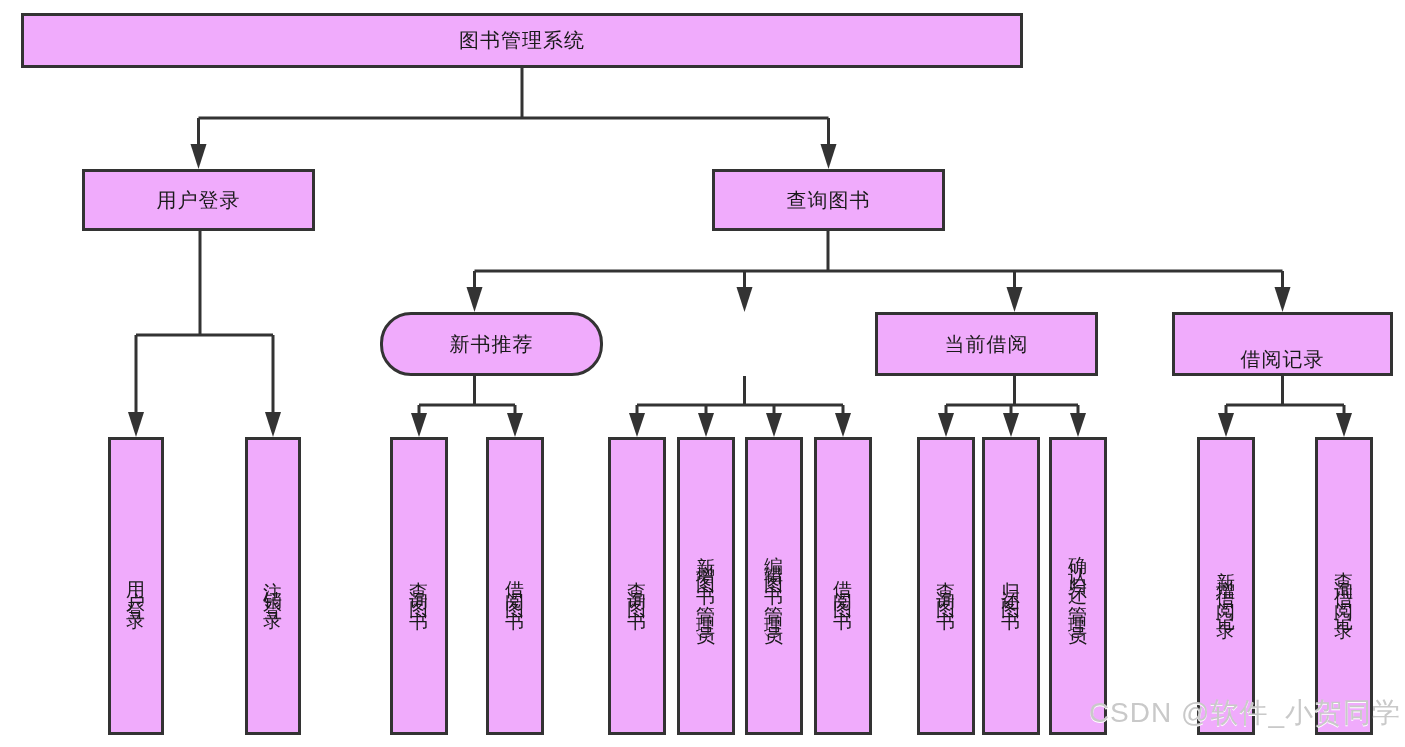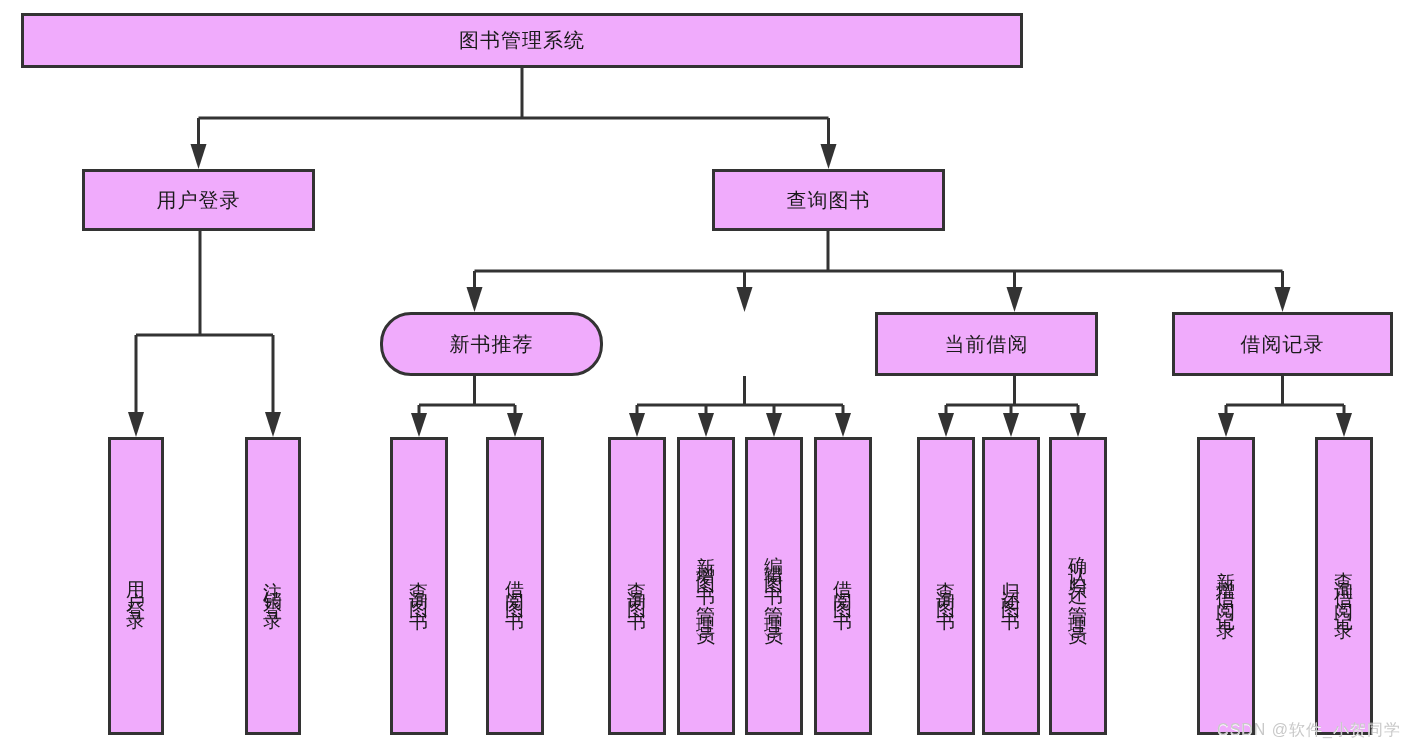--- a/index.html
+++ b/index.html
@@ -34,21 +34,21 @@
     z-index: 2;
   }
   .node.h { font-size: 20px; letter-spacing: 1px; }
   .node.root   { left: 21px;  top: 13px;  width: 1002px; height: 55px; }
   .node.lvl2a  { left: 82px;  top: 169px; width: 233px;  height: 62px; }
   .node.lvl2b  { left: 712px; top: 169px; width: 233px;  height: 62px; }
   .node.lvl3   { top: 312px; height: 64px; width: 223px; }
   .node.l3a { left: 380px; border-radius: 31px; }
   .node.l3b { left: 633px; }
   .node.l3c { left: 875px; }
-  .node.l3d { left: 1172px; width: 221px; }
+  .node.l3d { left: 1172px; width: 221px; align-items: flex-end; }
   .node.leaf {
     top: 437px;
     height: 298px;
     width: 56px;
     font-size: 19px;
   }
   .node.leaf span {
     writing-mode: vertical-rl;
     text-orientation: mixed;
     letter-spacing: 10px;
@@ -58,22 +58,22 @@
   .leaf.g1a { left: 108px; }            .leaf.g1b { left: 245px; }
   .leaf.g2a { left: 390px; width: 58px; } .leaf.g2b { left: 486px; width: 58px; }
   .leaf.g3a { left: 608px; width: 58px; } .leaf.g3b { left: 677px; width: 58px; }
   .leaf.g3c { left: 745px; width: 58px; } .leaf.g3d { left: 814px; width: 58px; }
   .leaf.g4a { left: 917px; width: 58px; } .leaf.g4b { left: 982px; width: 58px; }
   .leaf.g4c { left: 1049px; width: 58px; }
   .leaf.g5a { left: 1197px; width: 58px; } .leaf.g5b { left: 1315px; width: 58px; }
   .watermark {
     position: absolute;
     right: 4px;
-    bottom: 6px;
-    font-size: 16px;
+    bottom: 15px;
+    font-size: 28px;
     color: #c9c9c9;
     text-shadow: 0 1px 0 #ffffff;
     z-index: 3;
     letter-spacing: 1px;
   }
 </style>
 </head>
 <body>
 
 <div class="canvas">

